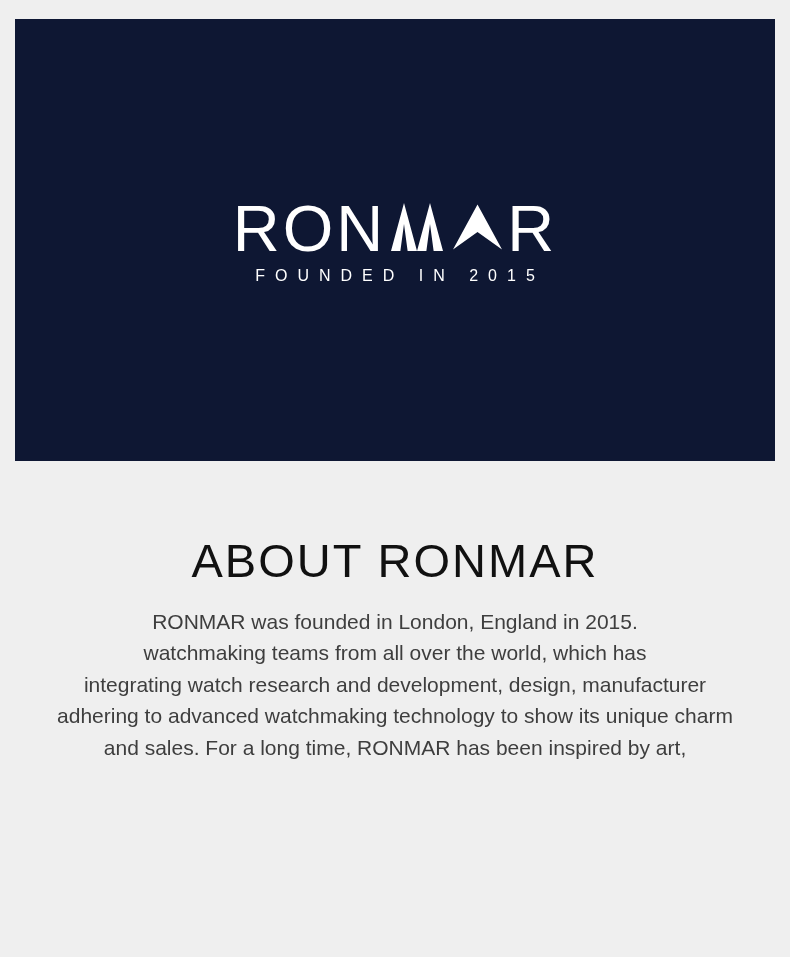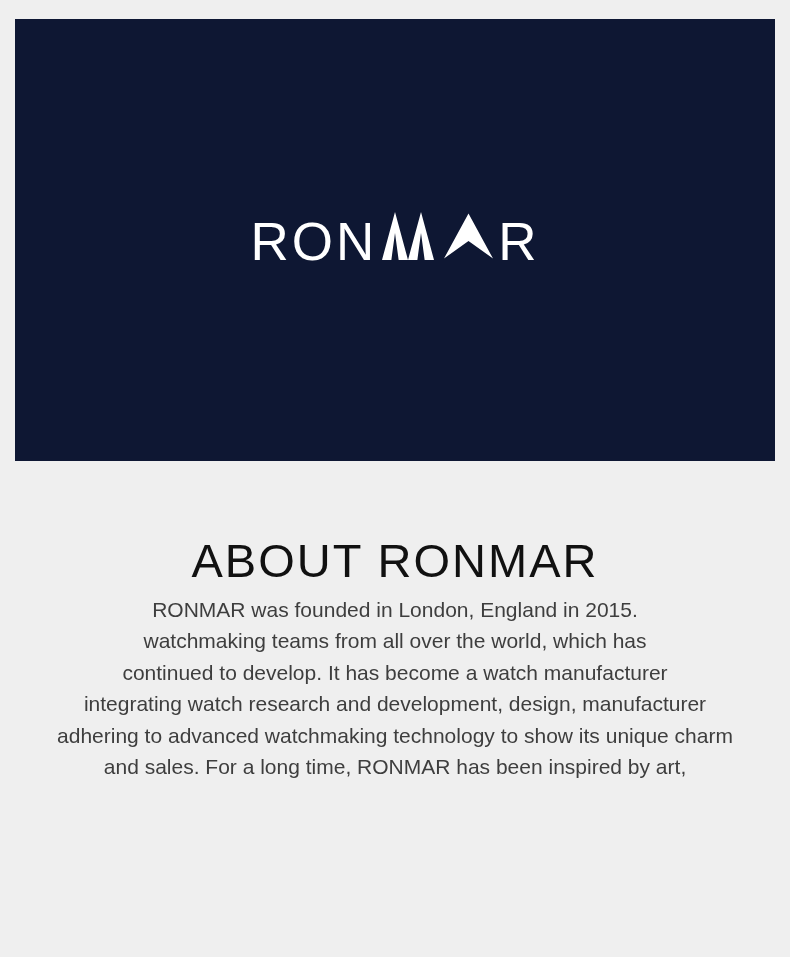--- a/index.html
+++ b/index.html
@@ -31,21 +31,21 @@
   }
   .logo {
     display: flex;
     flex-direction: column;
     align-items: center;
   }
   .logo-row {
     display: flex;
     align-items: baseline;
     color: #ffffff;
-    font-size: 53px;
+    font-size: 65px;
     line-height: 1;
     font-weight: 400;
     letter-spacing: 3px;
   }
   .logo-text {
     display: inline-block;
   }
   .glyph {
     display: inline-block;
     margin: 0 5px;
@@ -68,21 +68,21 @@
   }
   .about-title {
     margin: 0;
     font-size: 47px;
     line-height: 1;
     font-weight: 400;
     letter-spacing: 2px;
     color: #111111;
   }
   .about-text {
-    margin-top: 10px;
+    margin-top: 22px;
     font-size: 21px;
     line-height: 31.4px;
     color: #3e3e3e;
   }
   .about-text .line {
     white-space: nowrap;
   }
 </style>
 </head>
 <body>
@@ -94,28 +94,28 @@
       <div class="logo-row">
         <span class="logo-text">RON</span>
         <svg class="glyph glyph-m" viewBox="0 0 100 92" xmlns="http://www.w3.org/2000/svg">
           <path fill-rule="evenodd" d="M0,92 L25,0 L50,92 Z M18,92 L25,40 L32,92 Z M50,92 L75,0 L100,92 Z M68,92 L75,40 L82,92 Z"></path>
         </svg>
         <svg class="glyph glyph-a" viewBox="0 0 100 92" xmlns="http://www.w3.org/2000/svg">
           <path d="M50,0 L100,92 L50,56 L0,92 Z"></path>
         </svg>
         <span class="logo-text">R</span>
       </div>
+      <div class="tagline">FOUNDED IN 2015</div>
     </div>
   </div>
 
   <section class="about">
     <h1 class="about-title">ABOUT RONMAR</h1>
     <div class="about-text">
       <div class="line">RONMAR was founded in London, England in 2015.</div>
       <div class="line">watchmaking teams from all over the world, which has</div>
-      <div class="line">continued to develop. It has become a watch manufacturer</div>
       <div class="line">integrating watch research and development, design, manufacturer</div>
       <div class="line">adhering to advanced watchmaking technology to show its unique charm</div>
       <div class="line">and sales. For a long time, RONMAR has been inspired by art,</div>
     </div>
   </section>
 
 </div>
 
 </body></html>

